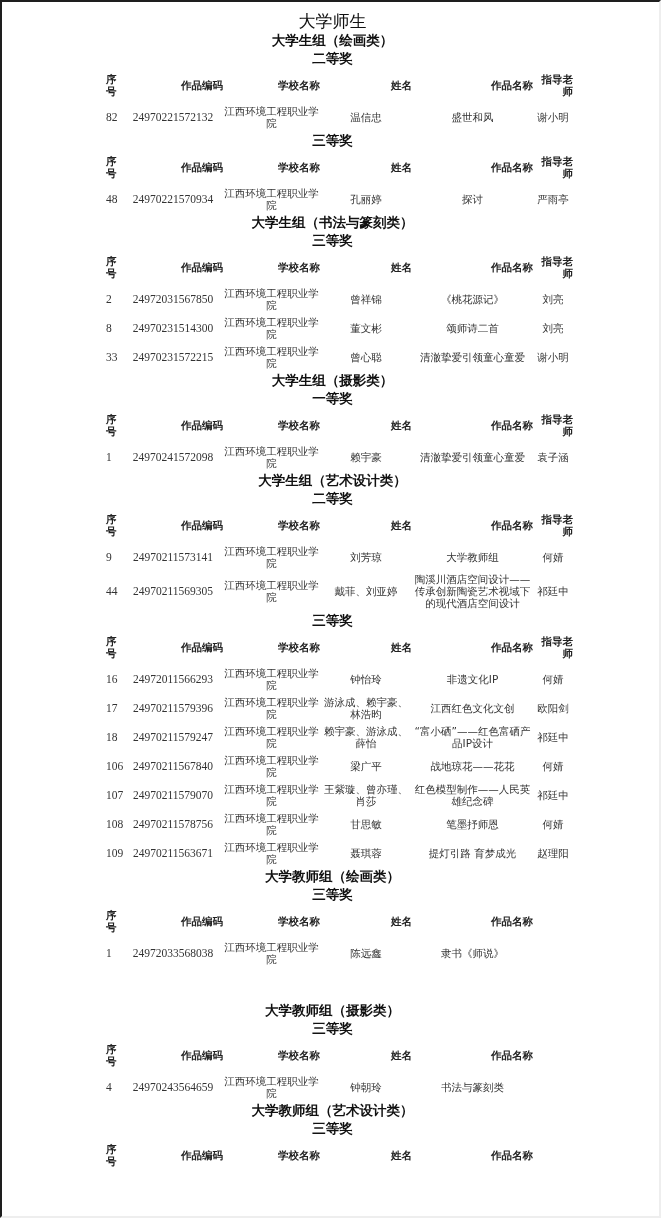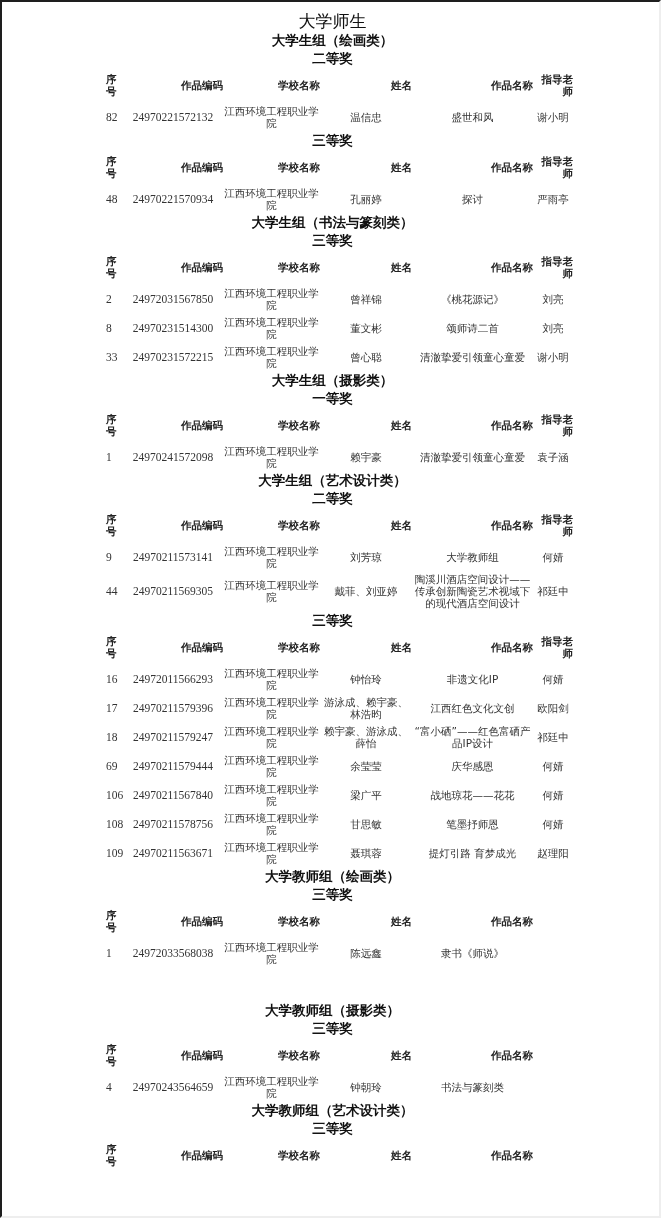--- a/index.html
+++ b/index.html
@@ -278,34 +278,34 @@
           </tr>
           <tr>
             <td class="num">18</td>
             <td class="code">24970211579247</td>
             <td class="school">江西环境工程职业学院</td>
             <td class="name">赖宇豪、游泳成、薛怡</td>
             <td class="work">“富小硒”——红色富硒产品IP设计</td>
             <td class="teacher">祁廷中</td>
           </tr>
           <tr>
-            <td class="num">69</td>
-            <td class="code">24970211579444</td>
-            <td class="school">江西环境工程职业学院</td>
-            <td class="name">余莹莹</td>
-            <td class="work">庆华感恩</td>
-            <td class="teacher">何婧</td>
-          </tr>
-          <tr>
             <td class="num">106</td>
             <td class="code">24970211567840</td>
             <td class="school">江西环境工程职业学院</td>
             <td class="name">梁广平</td>
             <td class="work">战地琼花——花花</td>
             <td class="teacher">何婧</td>
+          </tr>
+          <tr>
+            <td class="num">107</td>
+            <td class="code">24970211579070</td>
+            <td class="school">江西环境工程职业学院</td>
+            <td class="name">王紫璇、曾亦瑾、肖莎</td>
+            <td class="work">红色模型制作——人民英雄纪念碑</td>
+            <td class="teacher">祁廷中</td>
           </tr>
           <tr>
             <td class="num">108</td>
             <td class="code">24970211578756</td>
             <td class="school">江西环境工程职业学院</td>
             <td class="name">甘思敏</td>
             <td class="work">笔墨抒师恩</td>
             <td class="teacher">何婧</td>
           </tr>
           <tr>

